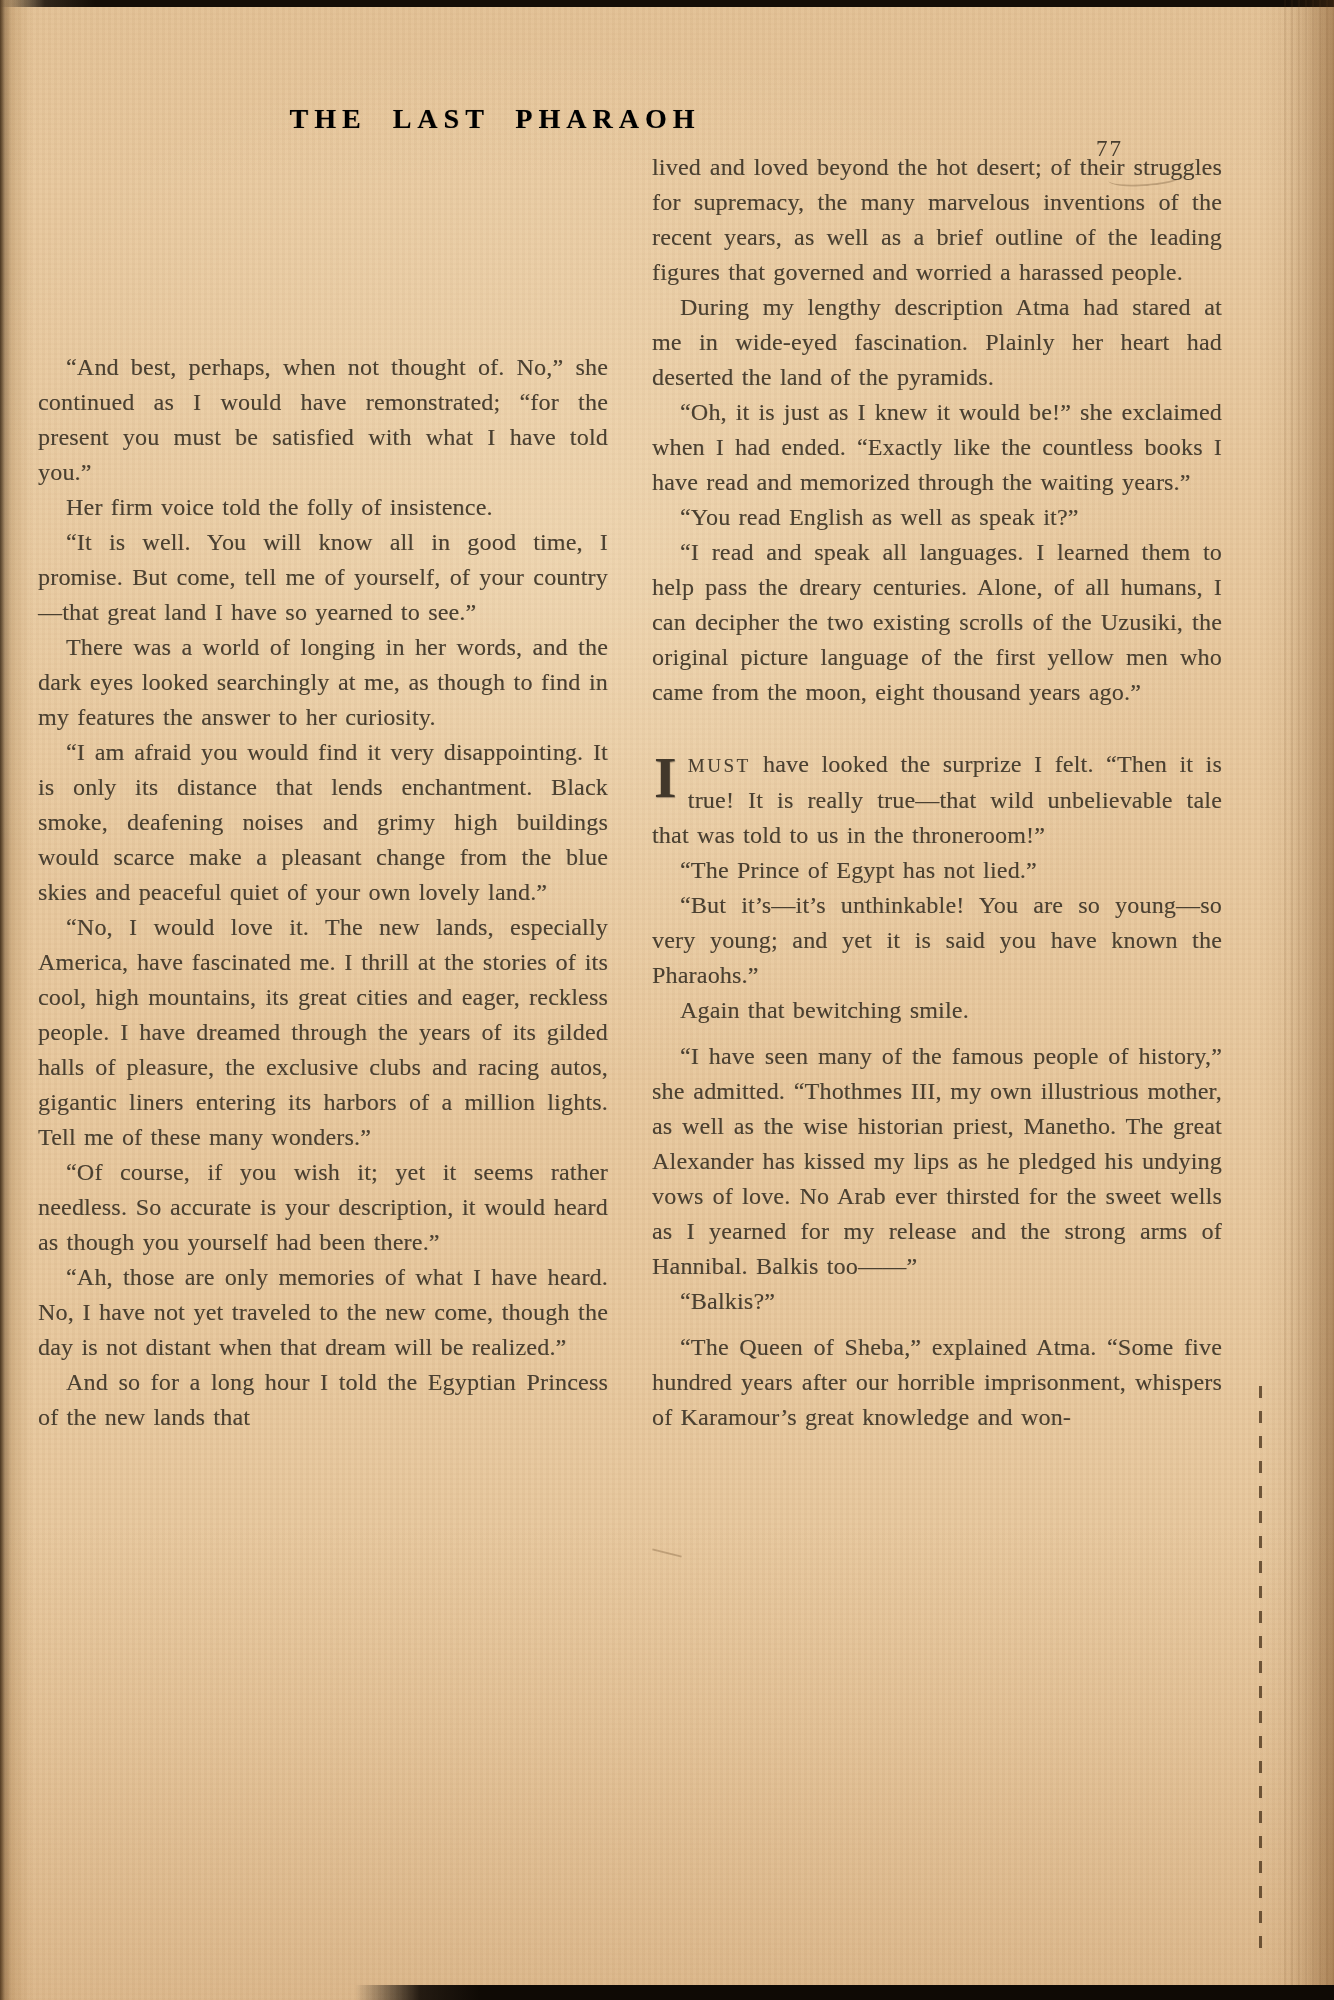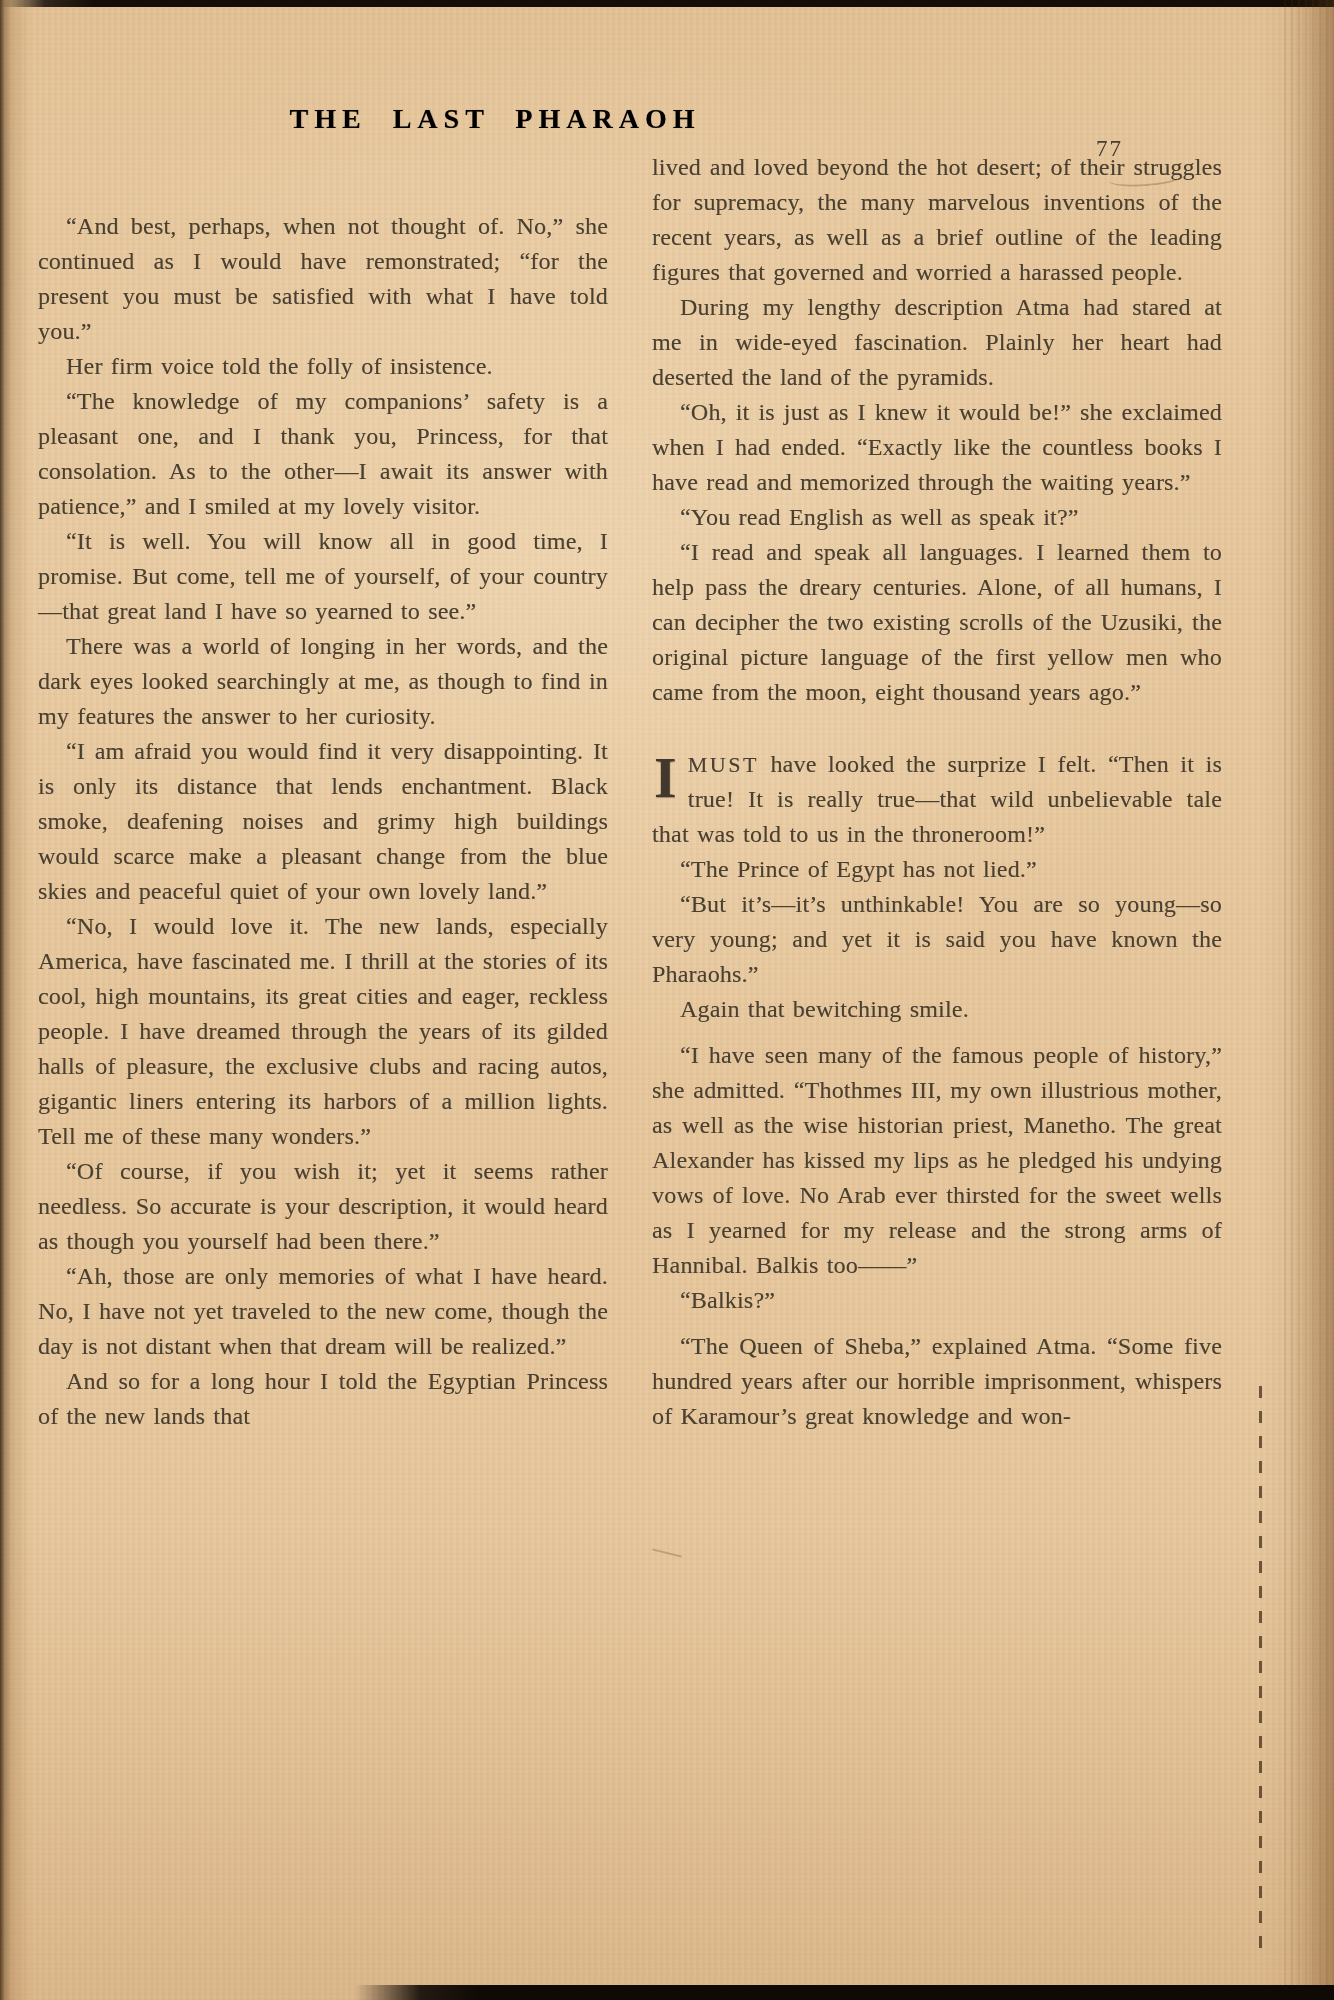--- a/index.html
+++ b/index.html
@@ -77,42 +77,41 @@
   .col p.section-start { margin-top:37px; }
   .dropcap {
     float:left;
     font-size:58px; line-height:52px;
     font-weight:bold;
     padding:5px 11px 0 2px;
     color:#42382b;
     text-shadow:0.5px 0.5px 0.8px rgba(56,46,34,0.4);
   }
   .smallcaps {
-    font-size:22px; letter-spacing:2.5px;
+    font-size:19px; letter-spacing:2.5px;
   }
 </style>
 </head>
 <body>
 
 <div class="paper"></div>
 <div class="edge-top"></div>
 <div class="edge-right-streaks"></div>
 <div class="edge-bottom"></div>
 <div class="crease"></div>
 <div class="mark-pageno"></div>
 <div class="mark-balkis"></div>
 
 <div class="header-title">THE LAST PHARAOH</div>
 <div class="pageno">77</div>
 
 <div class="cols">
   <div class="col">
       <p class="indent">“And best, perhaps, when not thought of.  No,” she continued as I would have remonstrated; “for the present you must be satisfied with what I have told you.”</p>
       <p class="indent">Her firm voice told the folly of insistence.</p>
-      <p class="indent">“The knowledge of my companions’ safety is a pleasant one, and I thank you, Princess, for that consolation.  As to the other—I await its answer with patience,” and I smiled at my lovely visitor.</p>
       <p class="indent">“It is well.  You will know all in good time, I promise.  But come, tell me of yourself, of your country—that great land I have so yearned to see.”</p>
       <p class="indent">There was a world of longing in her words, and the dark eyes looked searchingly at me, as though to find in my features the answer to her curiosity.</p>
       <p class="indent">“I am afraid you would find it very disappointing.  It is only its distance that lends enchantment.  Black smoke, deafening noises and grimy high buildings would scarce make a pleasant change from the blue skies and peaceful quiet of your own lovely land.”</p>
       <p class="indent">“No, I would love it.  The new lands, especially America, have fascinated me.  I thrill at the stories of its cool, high mountains, its great cities and eager, reckless people.  I have dreamed through the years of its gilded halls of pleasure, the exclusive clubs and racing autos, gigantic liners entering its harbors of a million lights.  Tell me of these many wonders.”</p>
       <p class="indent">“Of course, if you wish it; yet it seems rather needless.  So accurate is your description, it would heard as though you yourself had been there.”</p>
       <p class="indent">“Ah, those are only memories of what I have heard.  No, I have not yet traveled to the new come, though the day is not distant when that dream will be realized.”</p>
       <p class="indent">And so for a long hour I told the Egyptian Princess of the new lands that</p>
     </div>
   <div class="col">
       <p class="">lived and loved beyond the hot desert; of their struggles for supremacy, the many marvelous inventions of the recent years, as well as a brief outline of the leading figures that governed and worried a harassed people.</p>

